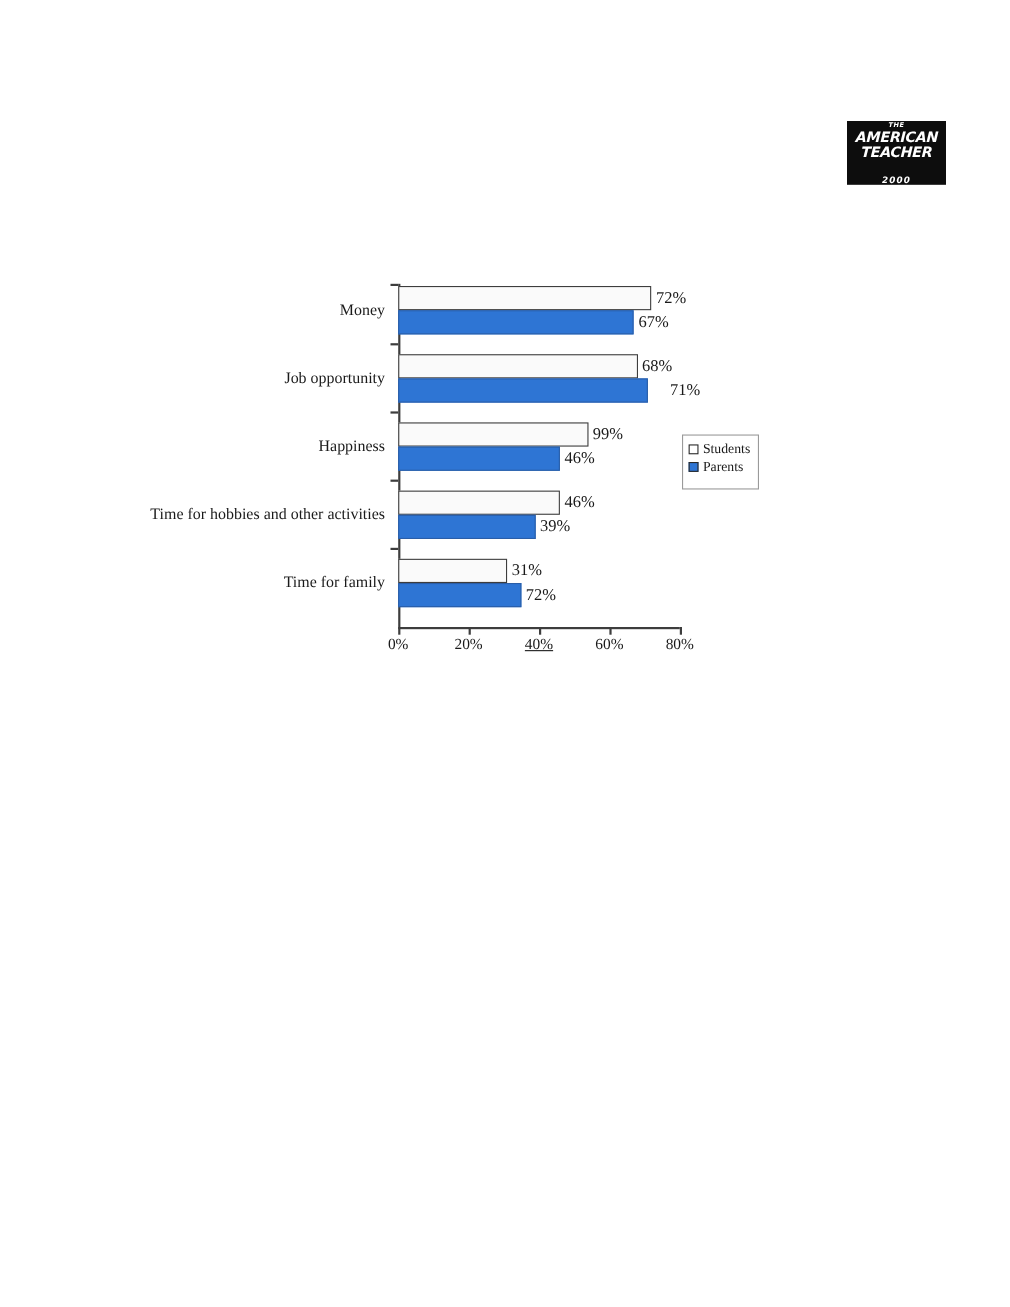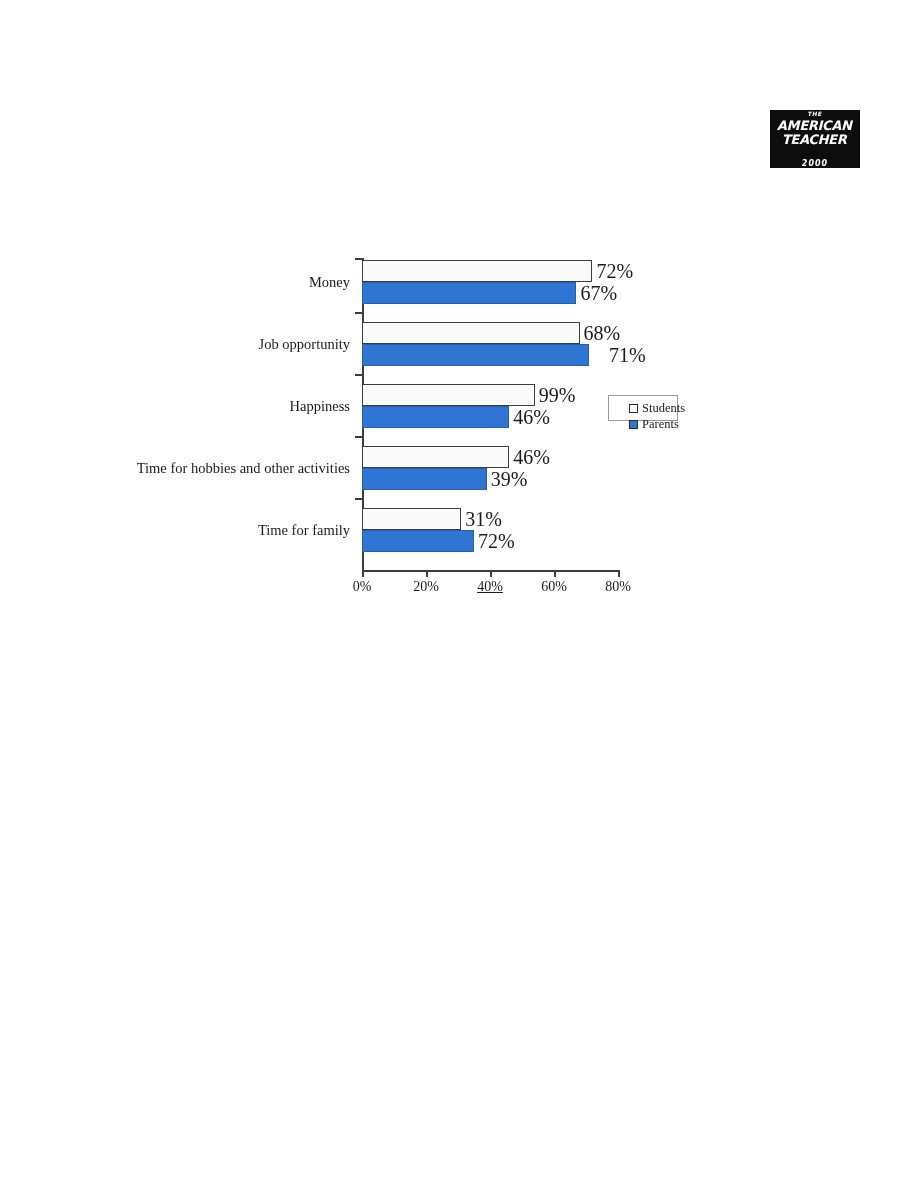--- a/index.html
+++ b/index.html
@@ -147,36 +147,36 @@
   .bar.students {
     background: #fafafa;
     border: 1.6px solid #3d3d3d;
   }
   .bar.parents {
     background: #2e75d4;
     border: 1.6px solid #2a5ea8;
   }
   .bar-value {
     position: absolute;
-    font-size: 20px;
+    font-size: 15px;
     line-height: 22px;
     white-space: nowrap;
   }
 
   
   #chart-legend {
     position: absolute;
-    left: 528px;
+    left: 540px;
     top: 147px;
     width: 70px;
-    height: 26px;
+    height: 50px;
     border: 1px solid #9a9a9a;
     background: #ffffff;
     box-sizing: border-box;
-    padding: 4px 20px;
+    padding: 4px 5px;
   }
   .legend-row {
     display: flex;
     align-items: center;
     height: 16px;
     gap: 4px;
   }
   .legend-swatch {
     width: 9px;
     height: 9px;

